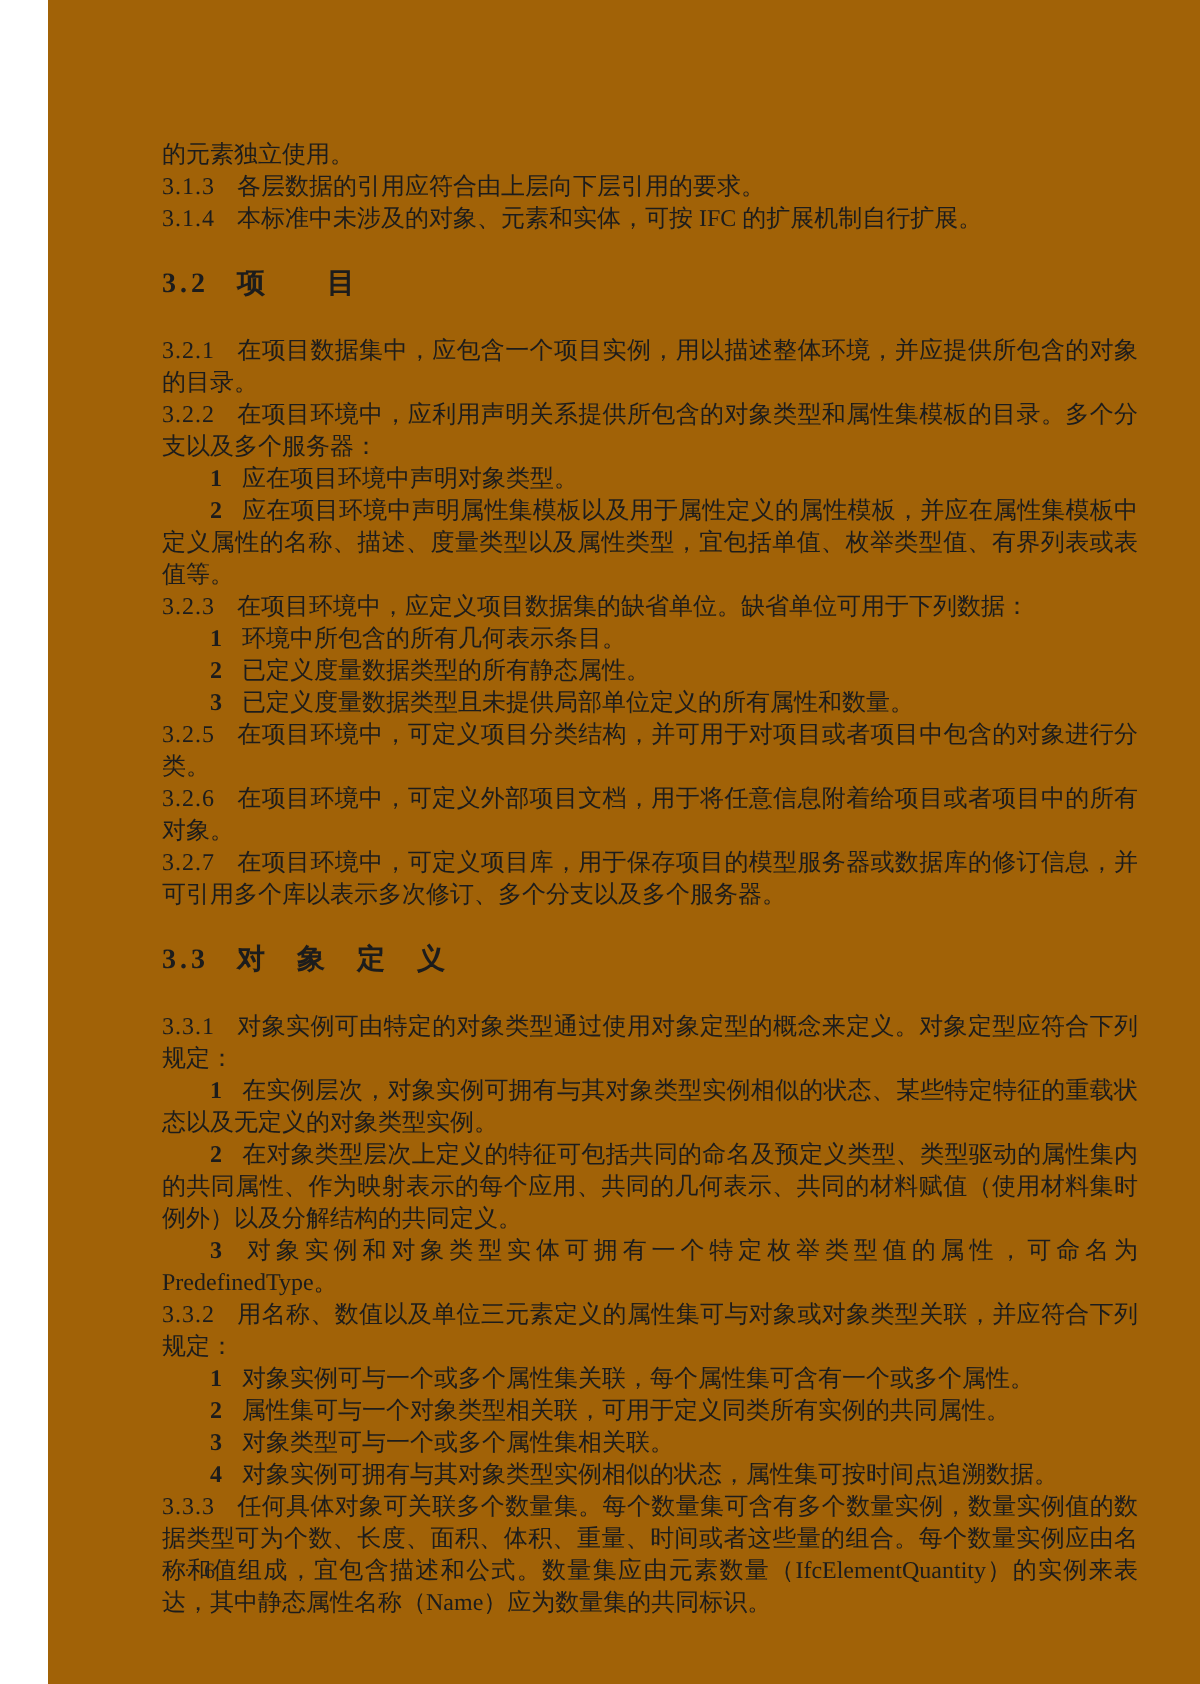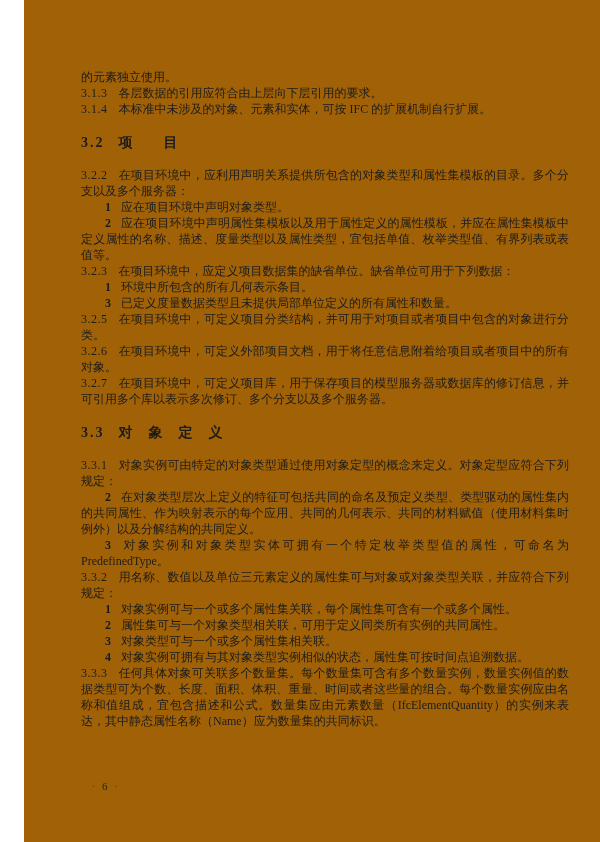--- a/index.html
+++ b/index.html
@@ -73,31 +73,34 @@
 </style>
 </head>
 <body>
 
 <div class="page">
   <div class="content" id="content">
       <p class="para"><span class="txt">的元素独立使用。</span></p>
       <p class="para"><span class="label">3.1.3</span><span class="txt">各层数据的引用应符合由上层向下层引用的要求。</span></p>
       <p class="para"><span class="label">3.1.4</span><span class="txt">本标准中未涉及的对象、元素和实体，可按 IFC 的扩展机制自行扩展。</span></p>
       <div class="heading"><span class="hnum">3.2</span><span class="htitle">项　　目</span></div>
+      <p class="para"><span class="label">3.2.1</span><span class="txt">在项目数据集中，应包含一个项目实例，用以描述整体环境，并应提供所包含的对象的目录。</span></p>
       <p class="para"><span class="label">3.2.2</span><span class="txt">在项目环境中，应利用声明关系提供所包含的对象类型和属性集模板的目录。多个分支以及多个服务器：</span></p>
       <p class="para sub"><span class="num">1</span><span class="txt">应在项目环境中声明对象类型。</span></p>
       <p class="para sub"><span class="num">2</span><span class="txt">应在项目环境中声明属性集模板以及用于属性定义的属性模板，并应在属性集模板中定义属性的名称、描述、度量类型以及属性类型，宜包括单值、枚举类型值、有界列表或表值等。</span></p>
       <p class="para"><span class="label">3.2.3</span><span class="txt">在项目环境中，应定义项目数据集的缺省单位。缺省单位可用于下列数据：</span></p>
       <p class="para sub"><span class="num">1</span><span class="txt">环境中所包含的所有几何表示条目。</span></p>
+      <p class="para sub"><span class="num">2</span><span class="txt">已定义度量数据类型的所有静态属性。</span></p>
       <p class="para sub"><span class="num">3</span><span class="txt">已定义度量数据类型且未提供局部单位定义的所有属性和数量。</span></p>
       <p class="para"><span class="label">3.2.5</span><span class="txt">在项目环境中，可定义项目分类结构，并可用于对项目或者项目中包含的对象进行分类。</span></p>
       <p class="para"><span class="label">3.2.6</span><span class="txt">在项目环境中，可定义外部项目文档，用于将任意信息附着给项目或者项目中的所有对象。</span></p>
       <p class="para"><span class="label">3.2.7</span><span class="txt">在项目环境中，可定义项目库，用于保存项目的模型服务器或数据库的修订信息，并可引用多个库以表示多次修订、多个分支以及多个服务器。</span></p>
       <div class="heading"><span class="hnum">3.3</span><span class="htitle">对　象　定　义</span></div>
       <p class="para"><span class="label">3.3.1</span><span class="txt">对象实例可由特定的对象类型通过使用对象定型的概念来定义。对象定型应符合下列规定：</span></p>
+      <p class="para sub"><span class="num">1</span><span class="txt">在实例层次，对象实例可拥有与其对象类型实例相似的状态、某些特定特征的重载状态以及无定义的对象类型实例。</span></p>
       <p class="para sub"><span class="num">2</span><span class="txt">在对象类型层次上定义的特征可包括共同的命名及预定义类型、类型驱动的属性集内的共同属性、作为映射表示的每个应用、共同的几何表示、共同的材料赋值（使用材料集时例外）以及分解结构的共同定义。</span></p>
       <p class="para sub"><span class="num">3</span><span class="txt">对象实例和对象类型实体可拥有一个特定枚举类型值的属性，可命名为 PredefinedType。</span></p>
       <p class="para"><span class="label">3.3.2</span><span class="txt">用名称、数值以及单位三元素定义的属性集可与对象或对象类型关联，并应符合下列规定：</span></p>
       <p class="para sub"><span class="num">1</span><span class="txt">对象实例可与一个或多个属性集关联，每个属性集可含有一个或多个属性。</span></p>
       <p class="para sub"><span class="num">2</span><span class="txt">属性集可与一个对象类型相关联，可用于定义同类所有实例的共同属性。</span></p>
       <p class="para sub"><span class="num">3</span><span class="txt">对象类型可与一个或多个属性集相关联。</span></p>
       <p class="para sub"><span class="num">4</span><span class="txt">对象实例可拥有与其对象类型实例相似的状态，属性集可按时间点追溯数据。</span></p>
       <p class="para"><span class="label">3.3.3</span><span class="txt">任何具体对象可关联多个数量集。每个数量集可含有多个数量实例，数量实例值的数据类型可为个数、长度、面积、体积、重量、时间或者这些量的组合。每个数量实例应由名称和值组成，宜包含描述和公式。数量集应由元素数量（IfcElementQuantity）的实例来表达，其中静态属性名称（Name）应为数量集的共同标识。</span></p>
     </div>
   <div class="footer">

